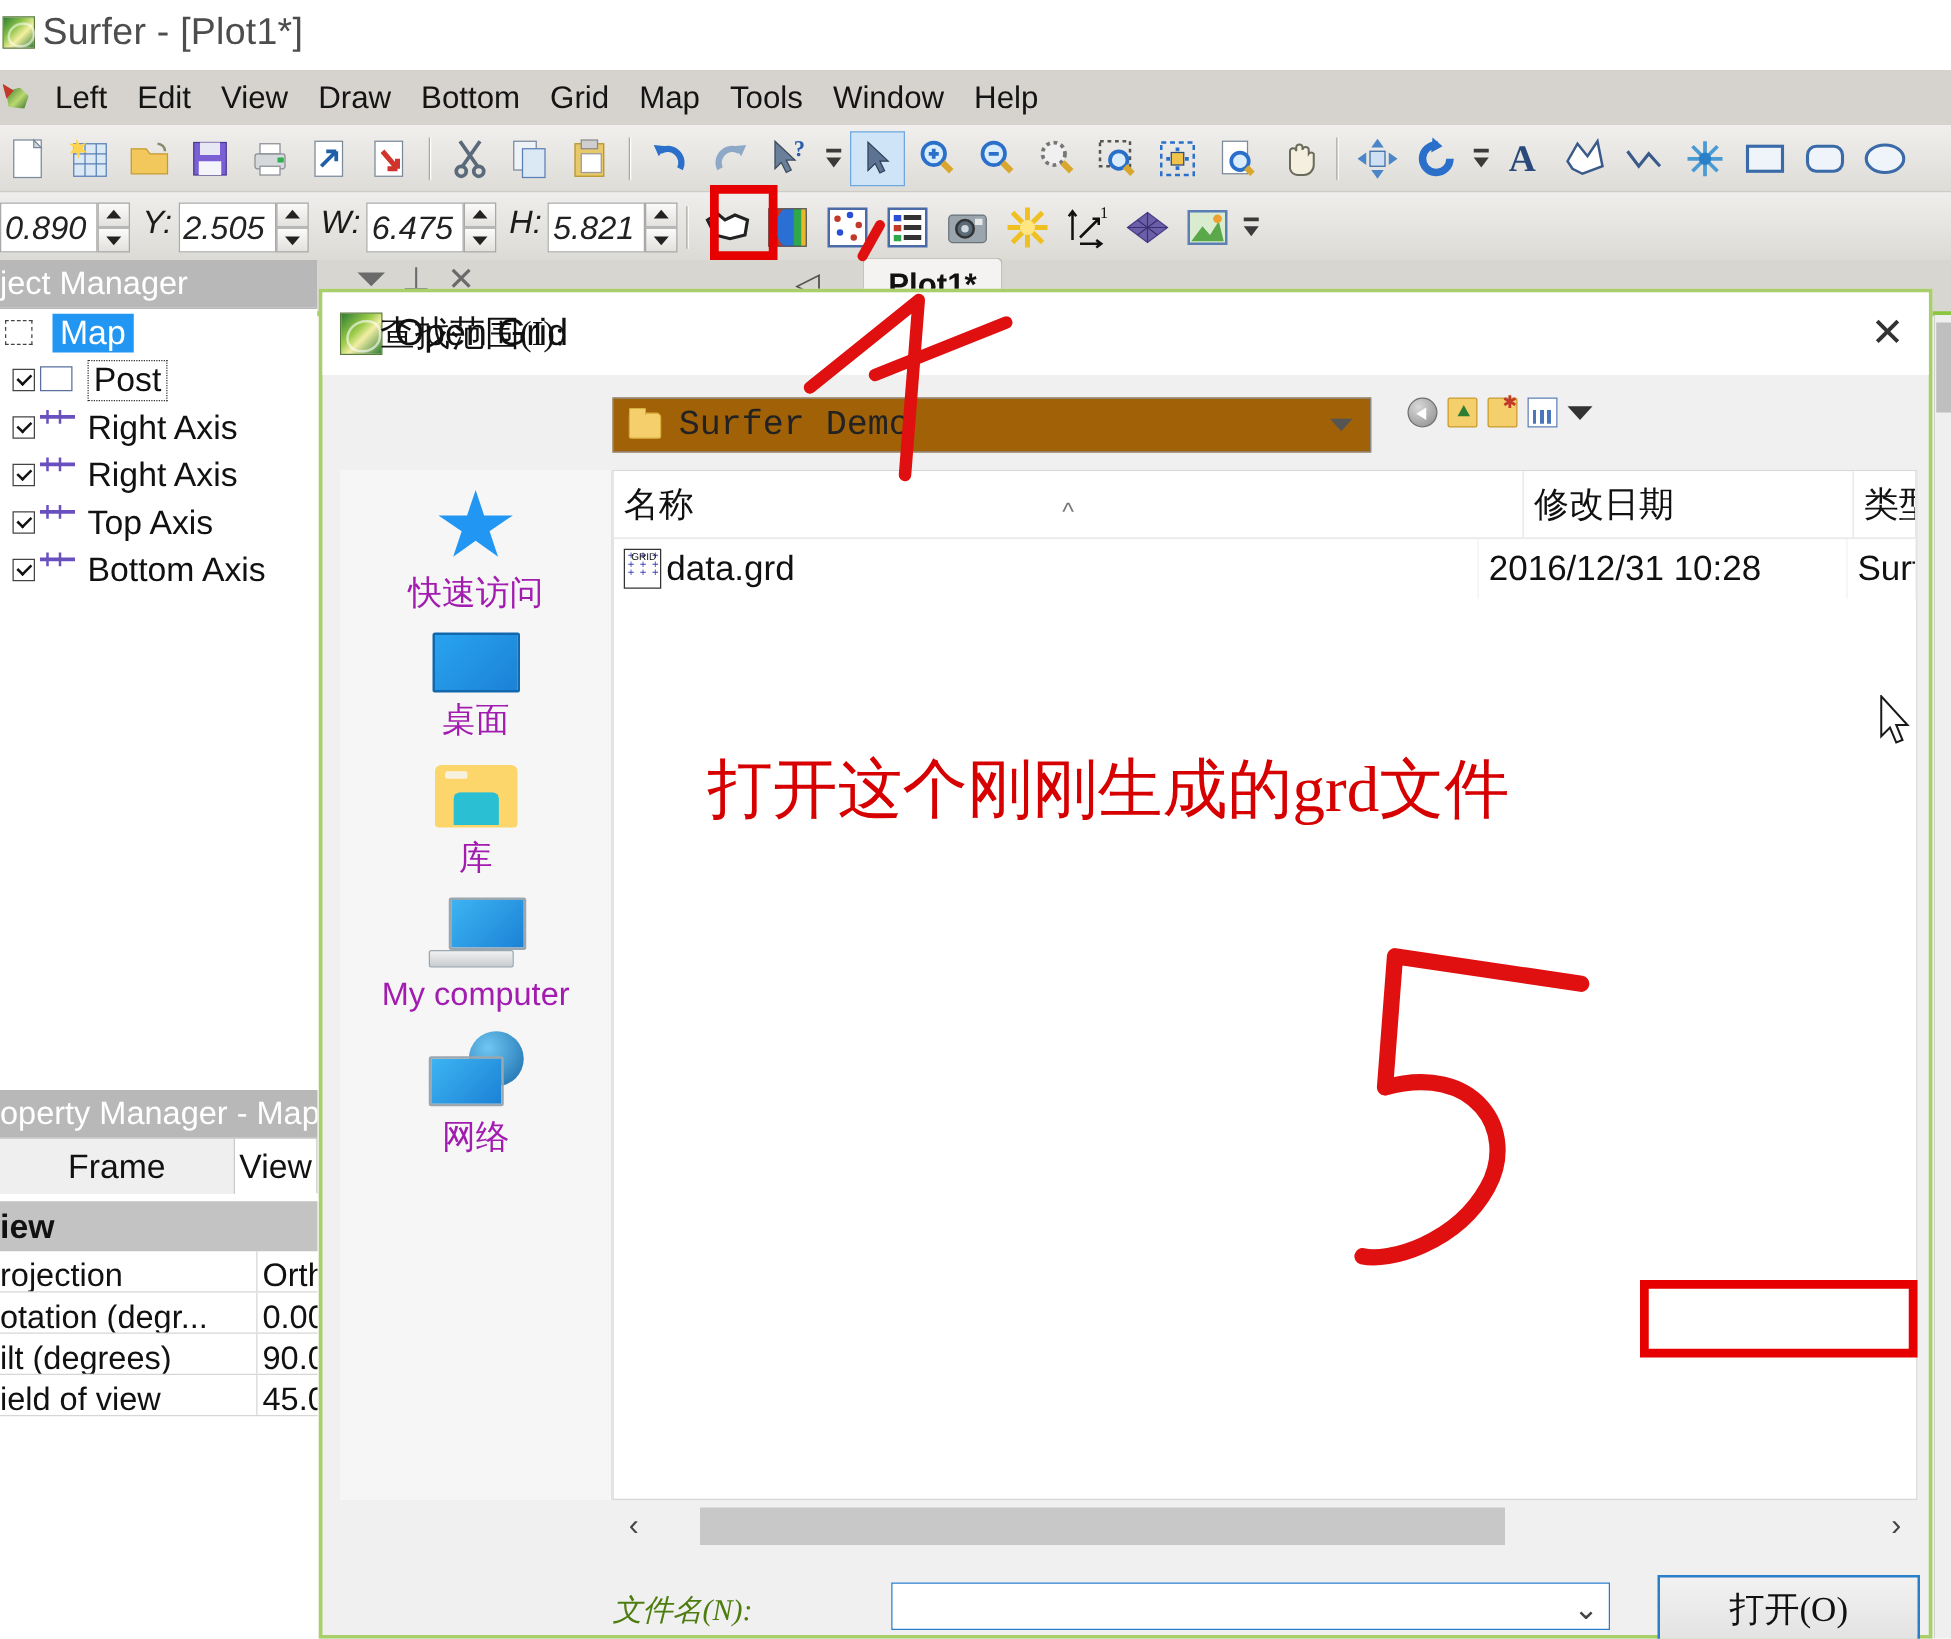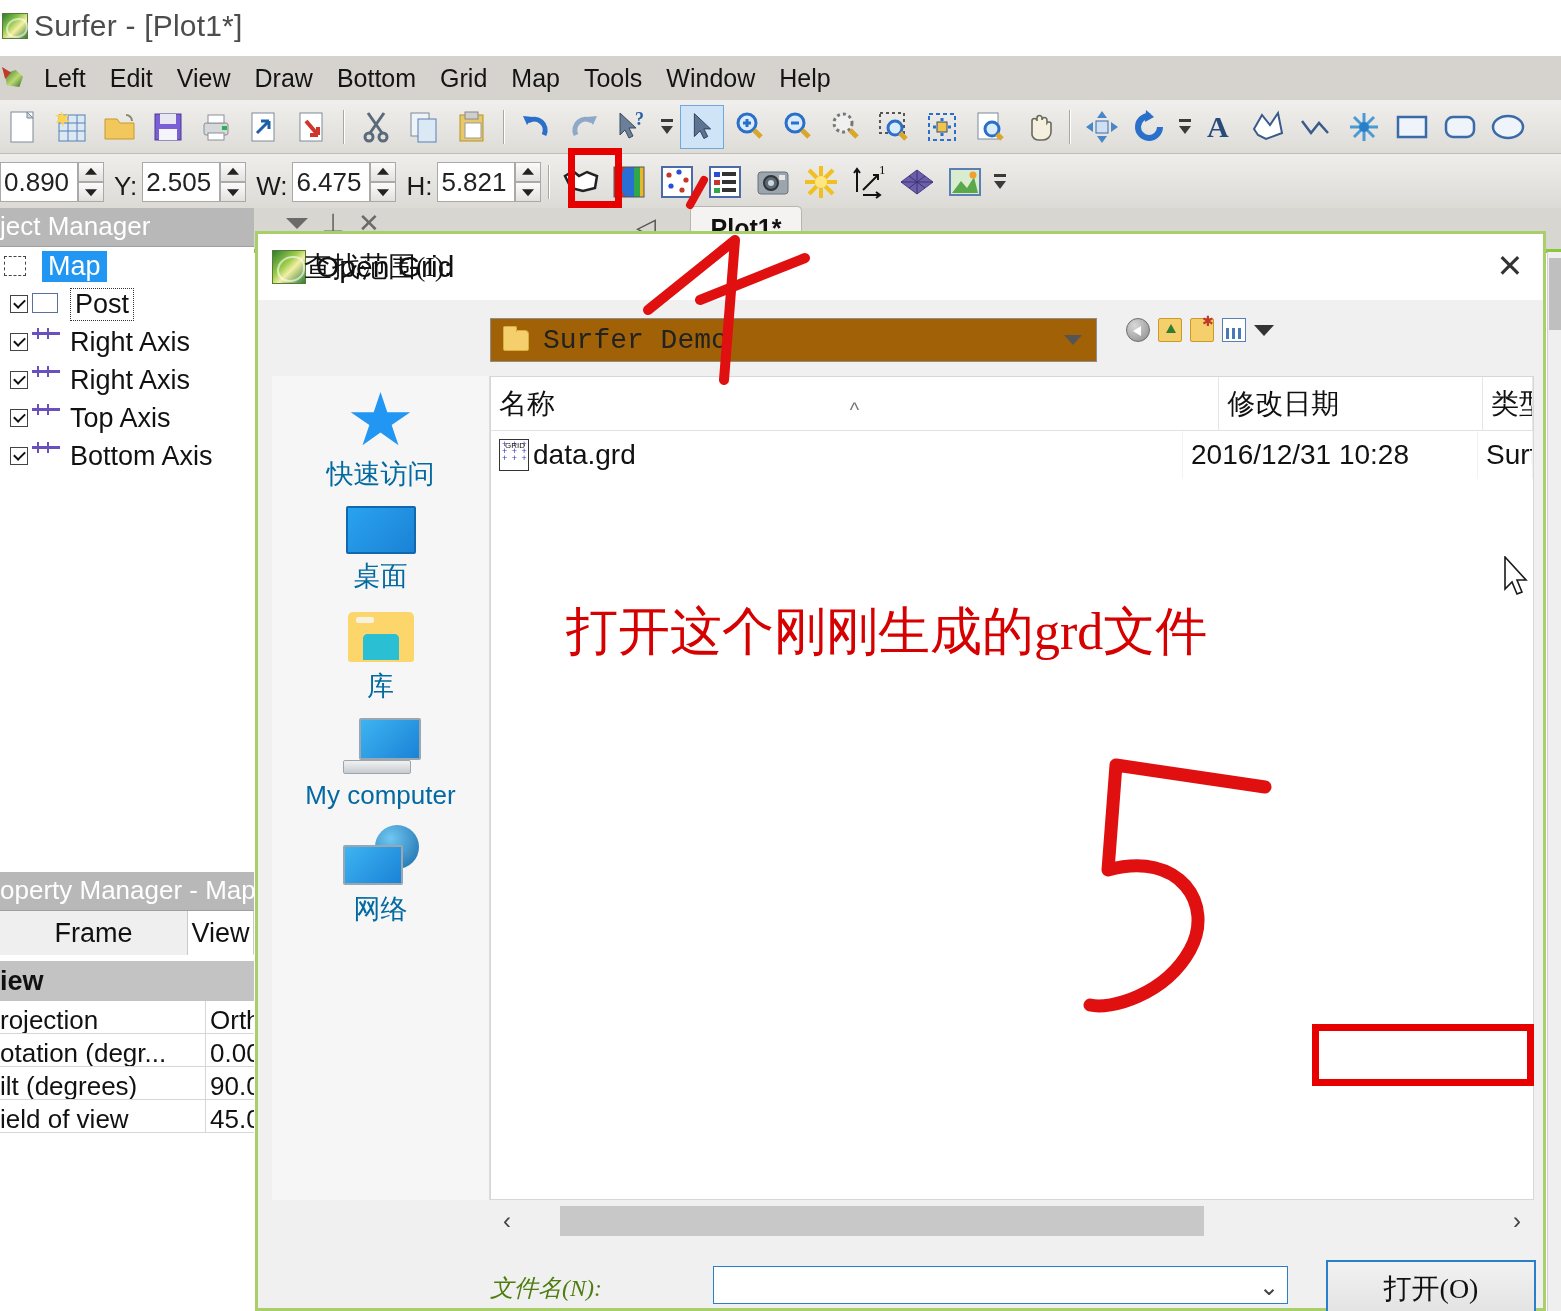--- a/index.html
+++ b/index.html
@@ -92,21 +92,21 @@
   }
   .tb-overflow::after{
     content:""; position:absolute; left:5px; top:21px;
     border-left:6px solid transparent;border-right:6px solid transparent;border-top:8px solid #3a3a3a;
   }
   .tb-selected {
     background: #cfe4f7; border: 1px solid #6fa8dc;
   }
 
   
-  .coordgrp { display: flex; align-items: flex-end; flex: none; }
+  .coordgrp { display: flex; align-items: flex-start; flex: none; font-style: italic; }
   .coordlabel { font-size: 26px; color: #1a1a1a; margin: 0 5px 0 10px; }
   .coordbox {
     width: 78px; height: 40px; background: #fff; border: 1px solid #a9a9a9;
     font-size: 26px; color: #222; line-height: 38px; padding-left: 3px;
     overflow: hidden; white-space: nowrap;
   }
   .spin { width: 26px; height: 40px; display: flex; flex-direction: column; flex: none;}
   .spin > div {
     flex: 1; background: linear-gradient(#fbfbfb,#e3e1dd); border: 1px solid #a9a9a9;
     position: relative;
@@ -315,21 +315,21 @@
 
   
   .places {
     position: absolute; left: 14px; top: 142px; width: 218px; height: 824px;
     background: #f6f6f6; border-right: 1px solid #dcdcdc;
   }
   .place {
     display: flex; flex-direction: column; align-items: center; justify-content: flex-start;
     margin-top: 14px;
   }
-  .place-label { font-size: 27px; color: #0369a1; margin-top: 4px; white-space: nowrap; }
+  .place-label { font-size: 27px; color: #a21caf; margin-top: 4px; white-space: nowrap; }
   .place-label.small { font-size: 26px; }
 
   .ico-star { width:74px; height:62px; position:relative; }
   .ico-star::after{
     content:""; position:absolute; left:6px; top:2px; width:62px; height:58px;
     background:#2196f3;
     clip-path: polygon(50% 0%, 61% 35%, 98% 35%, 68% 57%, 79% 92%, 50% 70%, 21% 92%, 32% 57%, 2% 35%, 39% 35%);
   }
   .ico-monitor { width:70px; height:48px; background: linear-gradient(135deg,#29a3ef,#1b82d6);
     border:2px solid #1268ad; border-radius:2px; }

